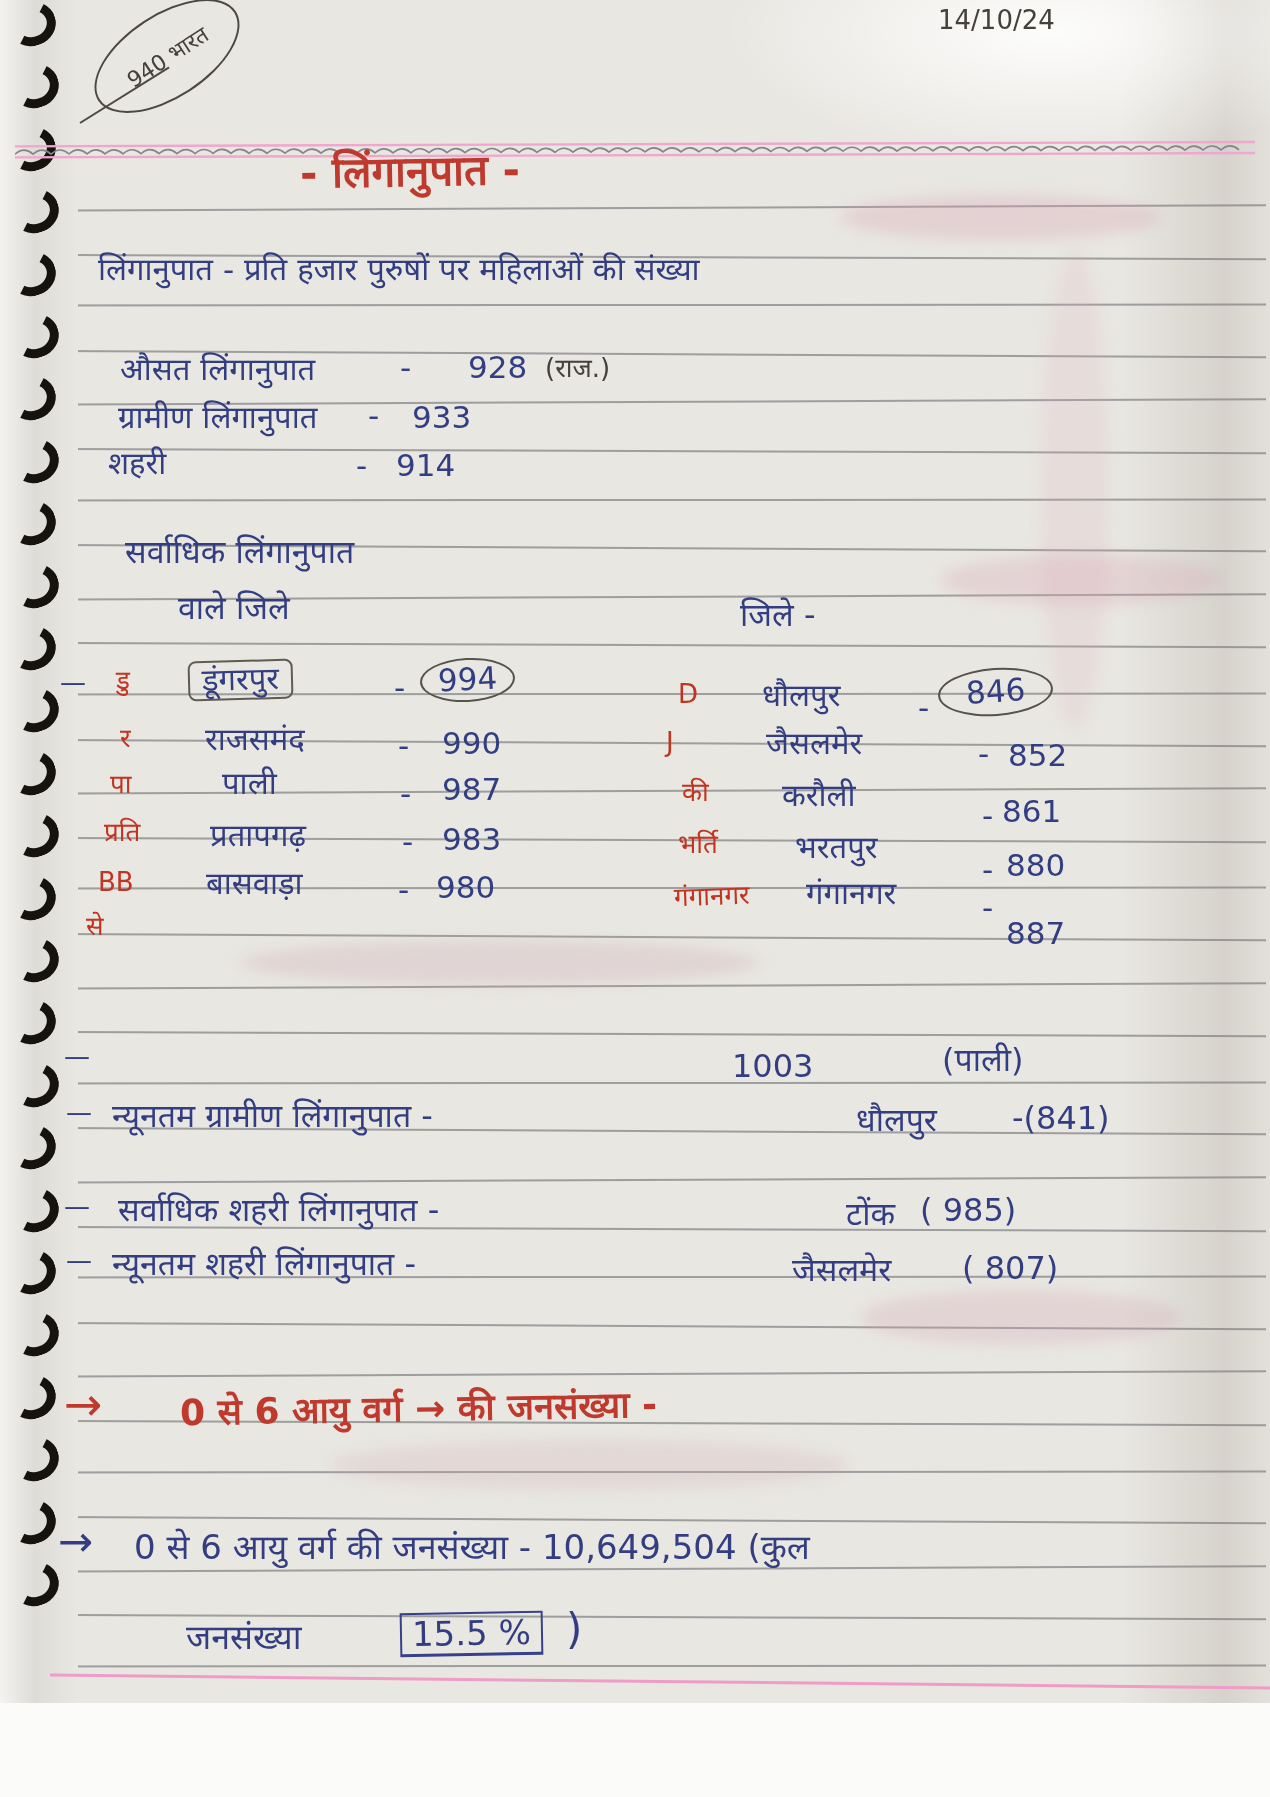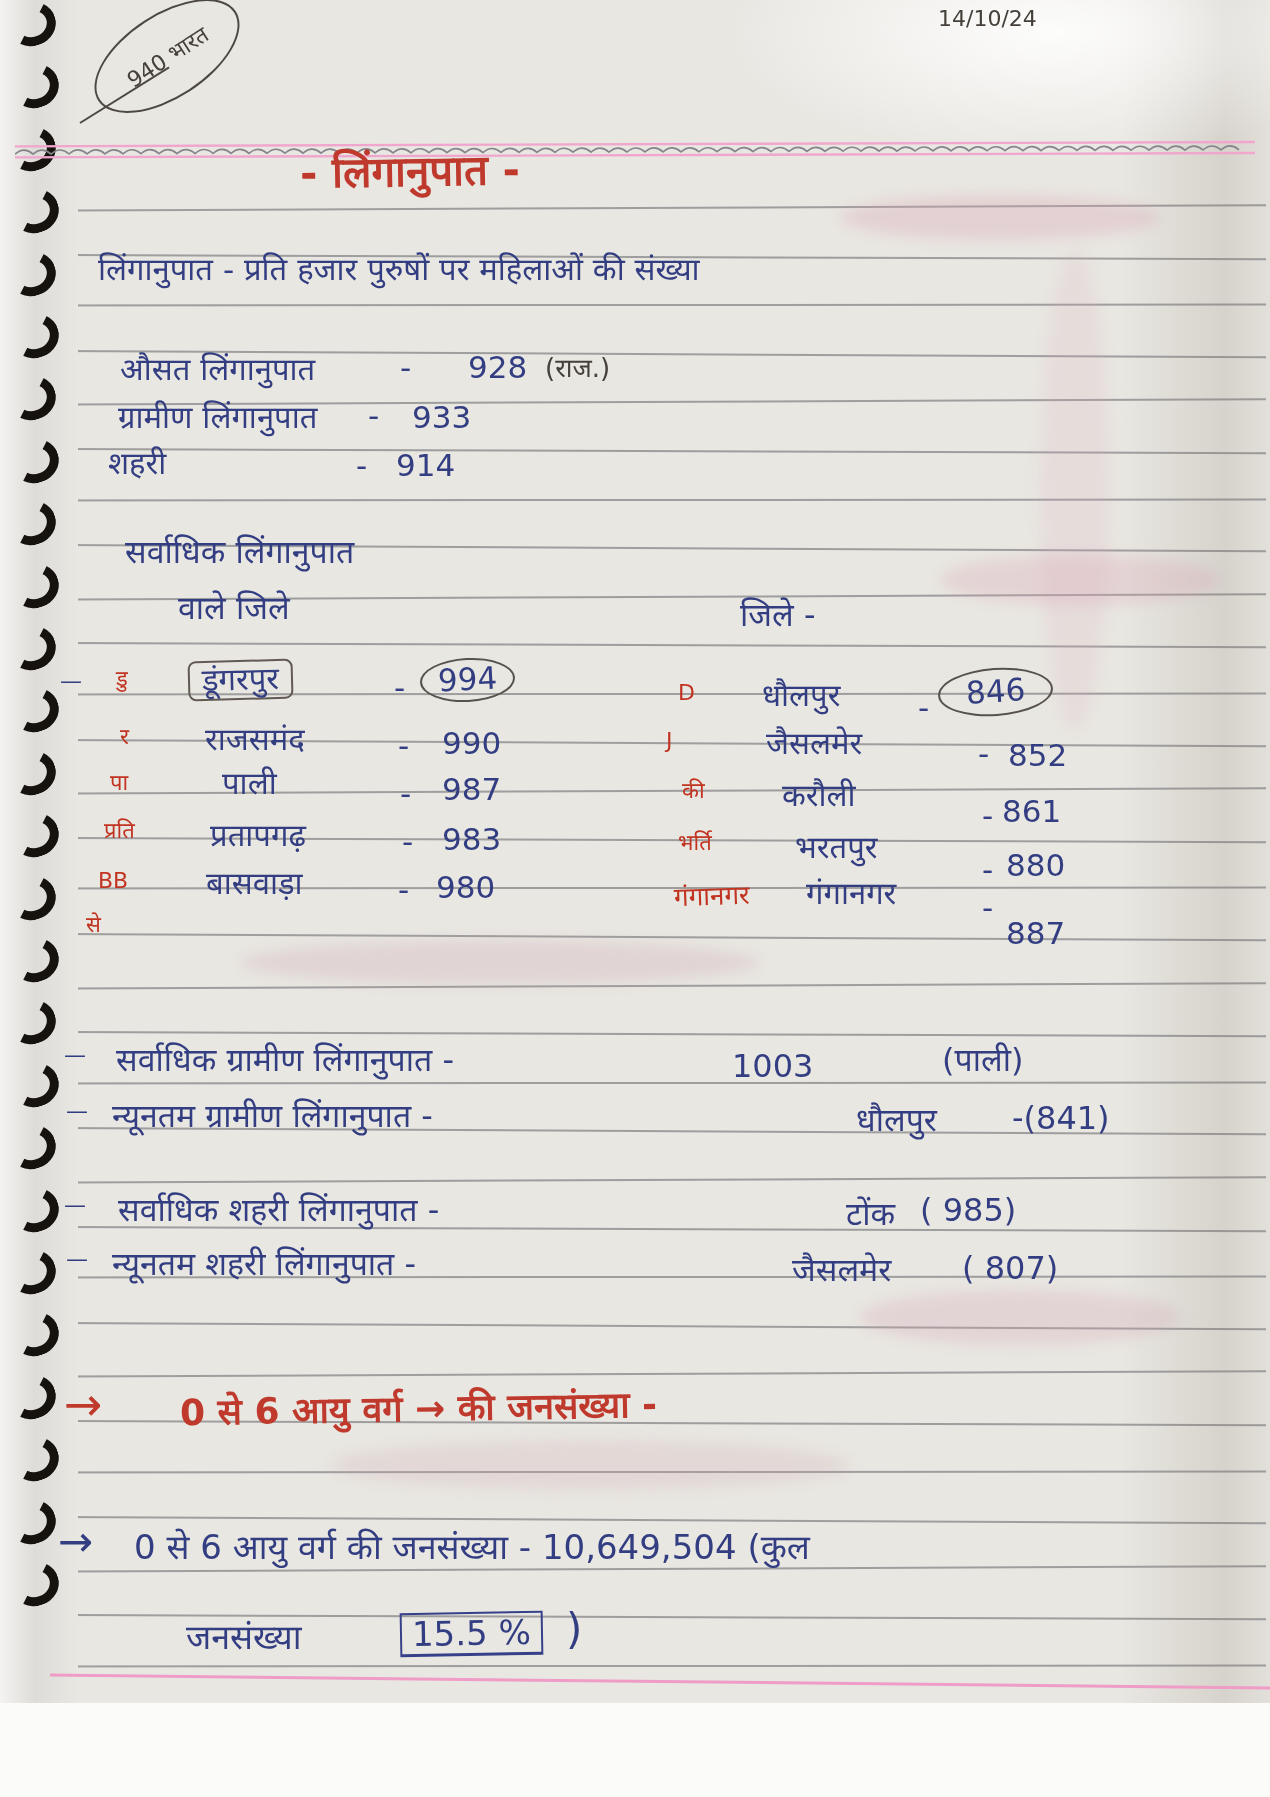--- a/index.html
+++ b/index.html
@@ -11,21 +11,21 @@
   .spiral{position:absolute;left:0;top:0;width:78px;height:1797px;
           background:linear-gradient(to right,#f4f3f1 0%,#dedcd8 45%,#e9e7e2 100%);}
   .coil{position:absolute;width:30px;height:26px;border:9px solid #16130f;border-radius:50%;
         border-left-color:transparent;border-top-color:transparent;transform:rotate(-18deg);}
   
   .t{position:absolute;white-space:nowrap;line-height:1.15;}
   .blue{color:#333e82;}
   .red{color:#bf392c;}
   .red2{color:#c23422;}
   .dark{color:#46403a;}
-  .f26{font-size:26px;} .f30{font-size:22px;} .f31{font-size:31px;} .f32{font-size:32px;}
+  .f26{font-size:26px;} .f30{font-size:26px;} .f31{font-size:31px;} .f32{font-size:32px;}
   .f34{font-size:34px;} .f36{font-size:36px;} .f42{font-size:42px;} .f46{font-size:46px;}
   .tilt{transform:rotate(-1deg);}
   
   .circ{display:inline-block;border:2.5px solid #57524b;border-radius:50%;
         padding:2px 16px;transform:rotate(-3deg);}
   .box{display:inline-block;border:2px solid #605a52;border-radius:8px;
        padding:0 12px;transform:rotate(-1.5deg);}
   .bluebox{display:inline-block;border:2px solid #37418a;border-bottom-width:3px;
        padding:0 10px;transform:rotate(-1deg);}
   .oval{position:absolute;left:85px;top:14px;width:160px;height:80px;border:2px solid #4e4842;
@@ -203,21 +203,20 @@
   <div class="t blue f31" style="left:795px;top:830px;text-align:center;">भरतपुर</div>
   <div class="t blue f31" style="left:982px;top:852px;">-</div>
   <div class="t blue f31" style="left:1006px;top:848px;">880</div>
 
   <div class="t red2 f26" style="left:674px;top:882px;transform:rotate(-2deg);">गंगानगर</div>
   <div class="t blue f31" style="left:806px;top:876px;">गंगानगर</div>
   <div class="t blue f31" style="left:982px;top:890px;">-</div>
   <div class="t blue f31" style="left:1006px;top:916px;">887</div>
 
   <div class="t blue f30" style="left:64px;top:1042px;">—</div>
-  <div class="t blue f32" style="left:116px;top:1042px;">सर्वाधिक ग्रामीण लिंगानुपात -</div>
   <div class="t blue f32" style="left:732px;top:1048px;">1003</div>
   <div class="t blue f32" style="left:942px;top:1042px;">(पाली)</div>
 
   <div class="t blue f30" style="left:66px;top:1098px;">—</div>
   <div class="t blue f32" style="left:112px;top:1098px;">न्यूनतम ग्रामीण लिंगानुपात -</div>
   <div class="t blue f32" style="left:856px;top:1102px;">धौलपुर</div>
   <div class="t blue f32" style="left:1012px;top:1100px;">-(841)</div>
 
   <div class="t blue f30" style="left:64px;top:1192px;">—</div>
   <div class="t blue f32" style="left:118px;top:1192px;">सर्वाधिक शहरी लिंगानुपात -</div>

